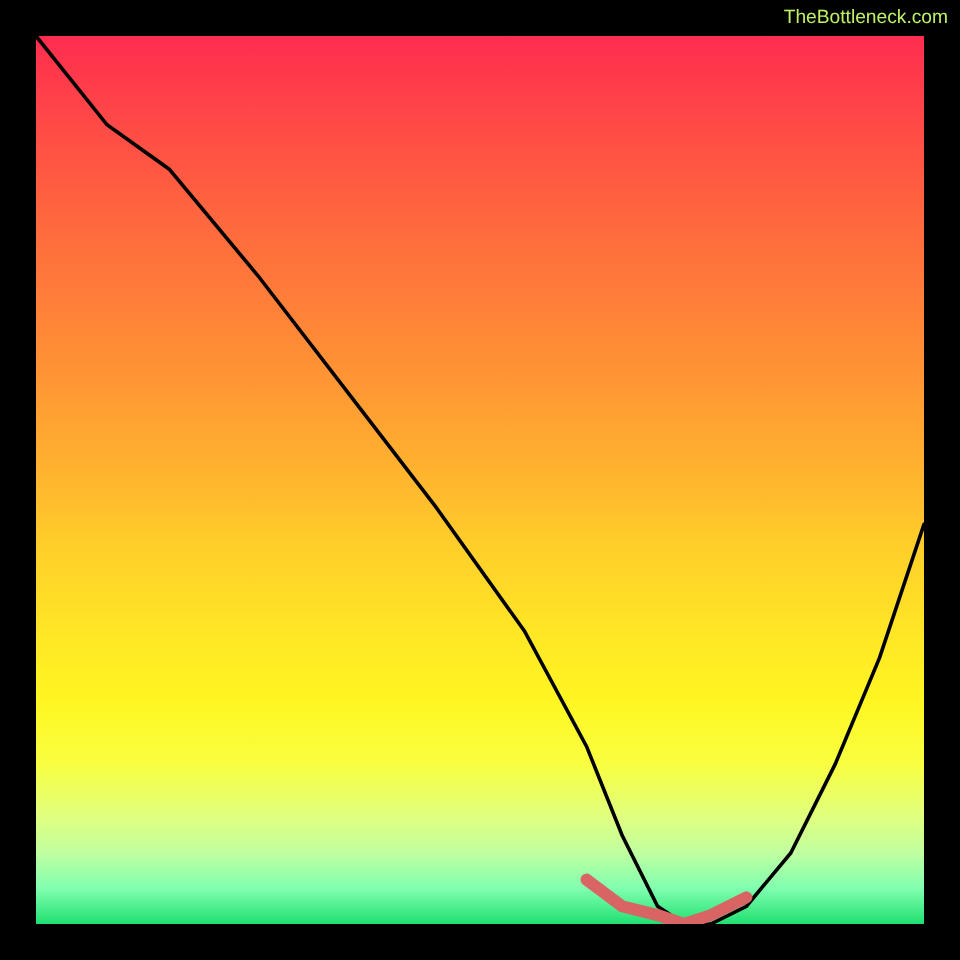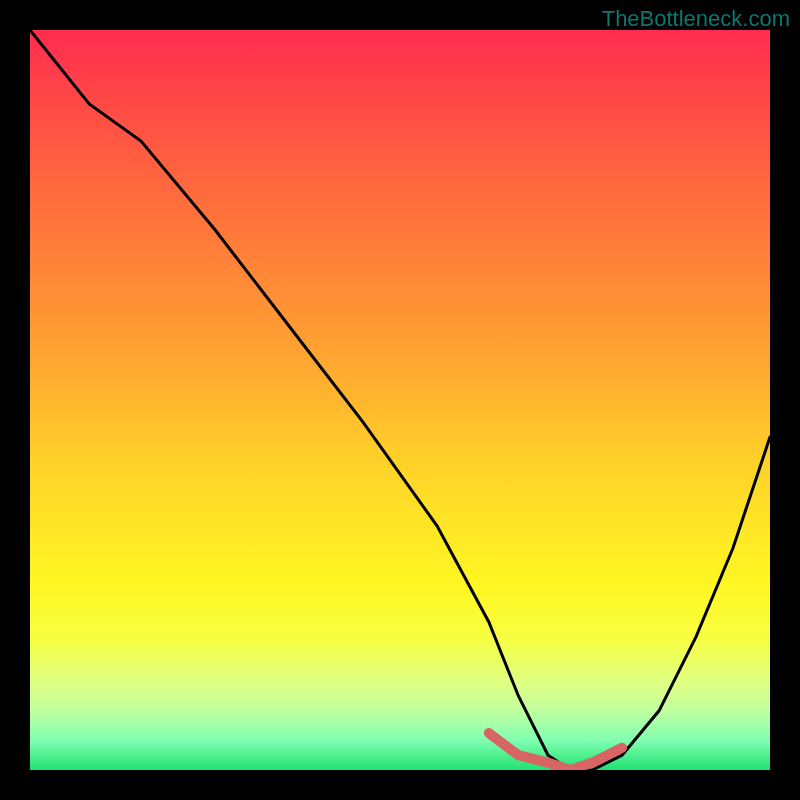--- a/index.html
+++ b/index.html
@@ -38,22 +38,22 @@
       #e0ff80 88%,
       #c0ffa0 92%,
       #80ffb0 96%,
       #20e070 100%
     );
   }
   .watermark {
     position: absolute;
     top: 6px;
     right: 10px;
-    color: #0f766e;
-    font-size: 22px;
+    color: #bef264;
+    font-size: 16px;
     font-weight: 500;
     z-index: 10;
   }
   svg.curve {
     position: absolute;
     left: 0;
     top: 0;
     width: 740px;
     height: 740px;
     z-index: 5;

